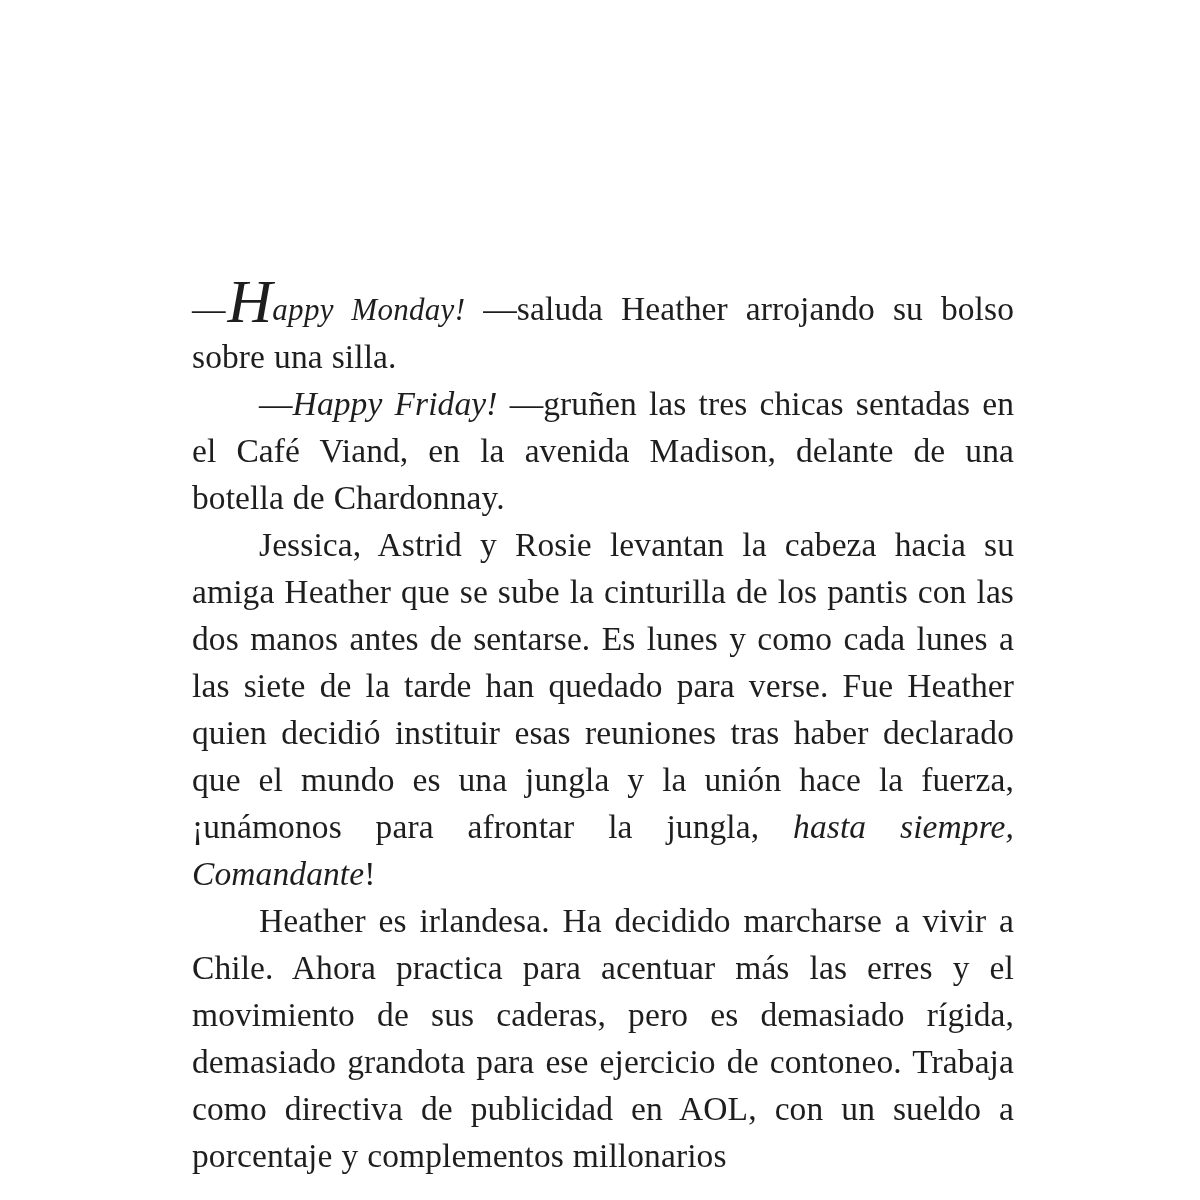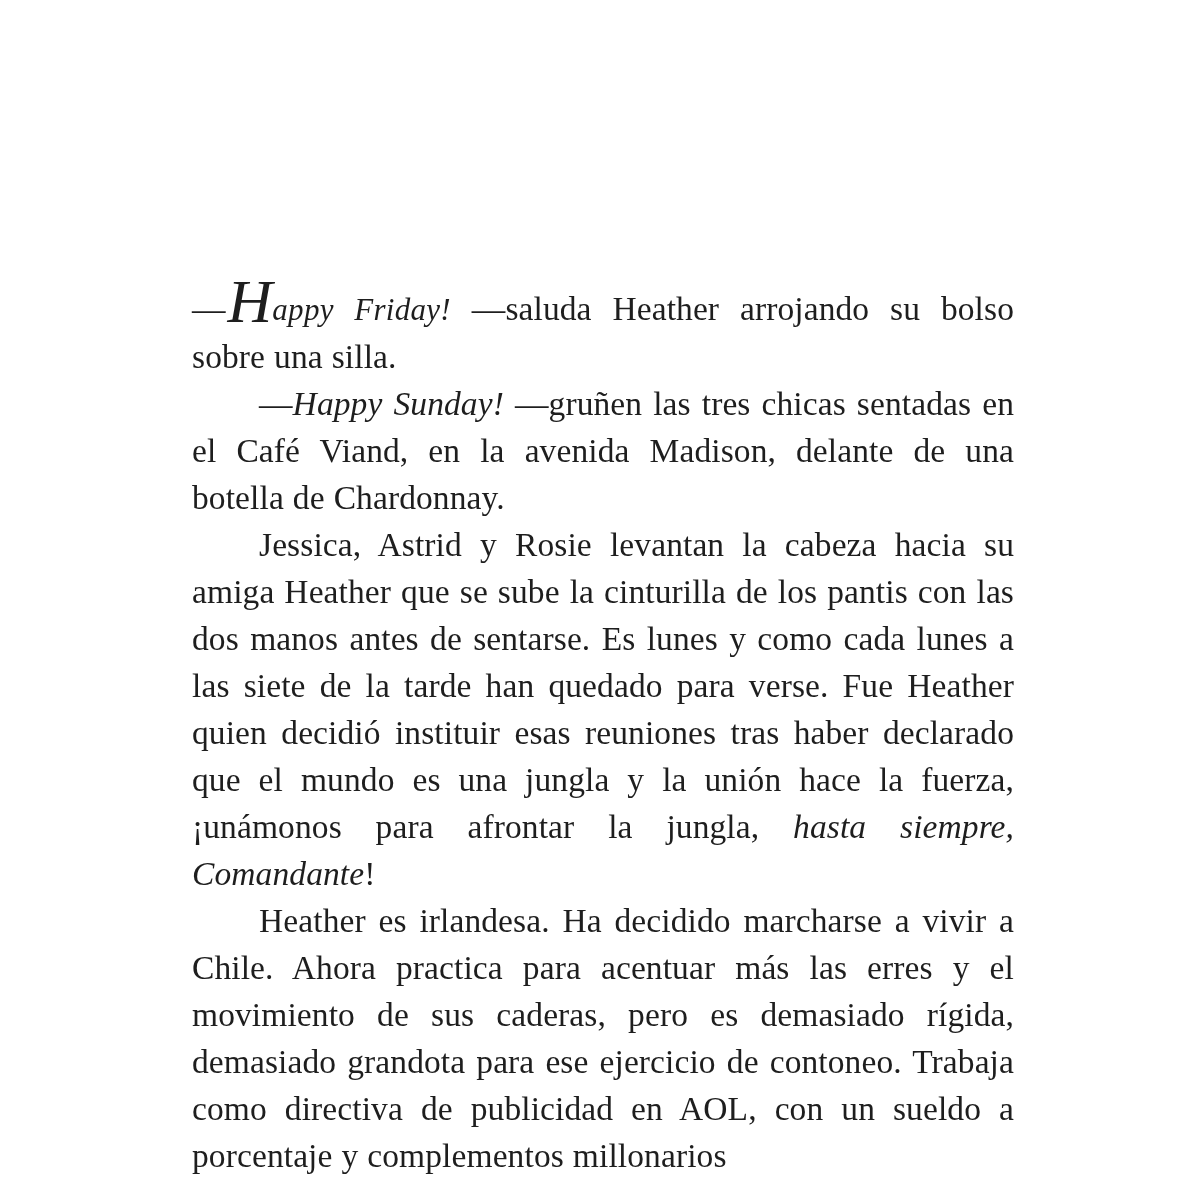--- a/index.html
+++ b/index.html
@@ -78,22 +78,22 @@
     font-size: 31px;
     letter-spacing: 0.3px;
   }
 </style>
 </head>
 <body>
 
 <div class="page">
   <div class="text-column">
 
-    <p class="body-paragraph opening"><span class="opening-dash">—</span><span class="drop-cap">H</span><span class="opening-italic">appy Friday!</span><span> —saluda Heather arrojando su bolso sobre una silla.</span></p>
+    <p class="body-paragraph opening"><span class="opening-dash">—</span><span class="drop-cap">H</span><span class="opening-italic">appy Monday!</span><span> —saluda Heather arrojando su bolso sobre una silla.</span></p>
 
-    <p class="body-paragraph indented"><span>—</span><span class="italic">Happy Sunday!</span><span> —gruñen las tres chicas sentadas en el Café Viand, en la avenida Madison, delante de una botella de Chardonnay.</span></p>
+    <p class="body-paragraph indented"><span>—</span><span class="italic">Happy Friday!</span><span> —gruñen las tres chicas sentadas en el Café Viand, en la avenida Madison, delante de una botella de Chardonnay.</span></p>
 
     <p class="body-paragraph indented"><span>Jessica, Astrid y Rosie levantan la cabeza hacia su amiga Heather que se sube la cinturilla de los pantis con las dos manos antes de sentarse. Es lunes y como cada lunes a las siete de la tarde han quedado para verse. Fue Heather quien decidió instituir esas reuniones tras haber declarado que el mundo es una jungla y la unión hace la fuerza, ¡unámonos para afrontar la jungla, </span><span class="italic">hasta siempre, Comandante</span><span>!</span></p>
 
     <p class="body-paragraph indented">Heather es irlandesa. Ha decidido marcharse a vivir a Chile. Ahora practica para acentuar más las erres y el movimiento de sus caderas, pero es demasiado rígida, demasiado grandota para ese ejercicio de contoneo. Trabaja como directiva de publicidad en AOL, con un sueldo a porcentaje y complementos millonarios</p>
 
   </div>
 </div>
 
 </body></html>

